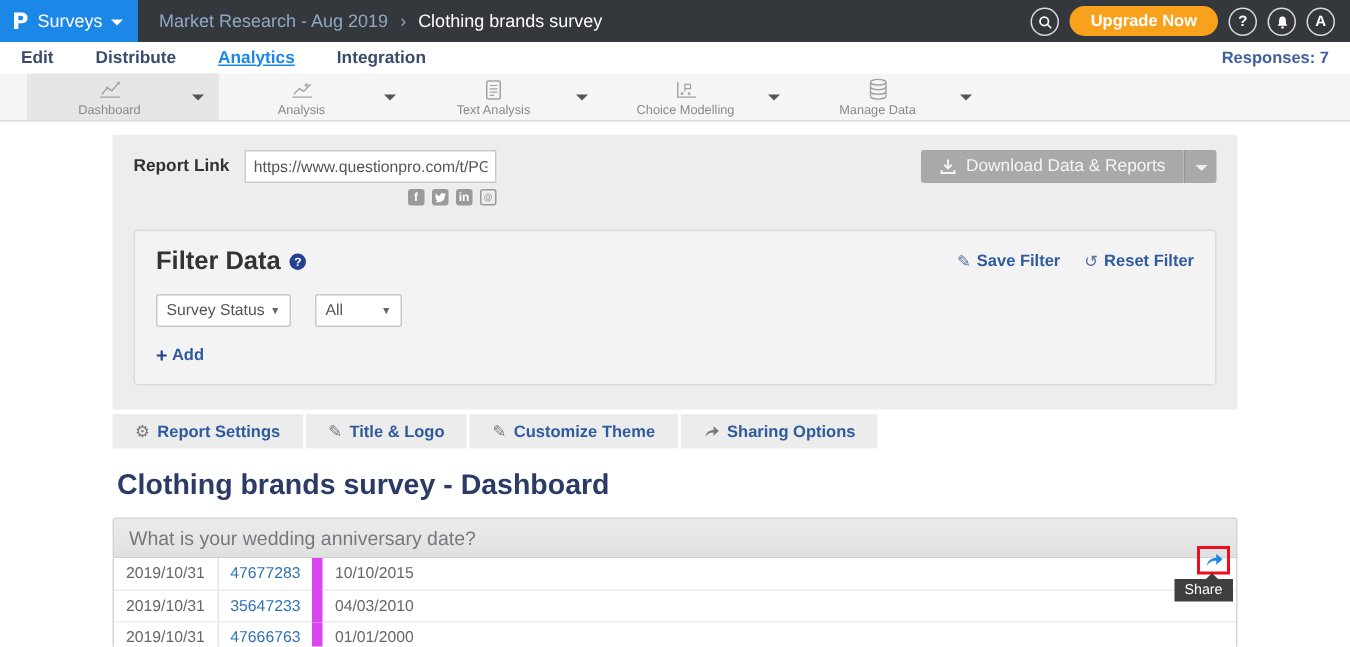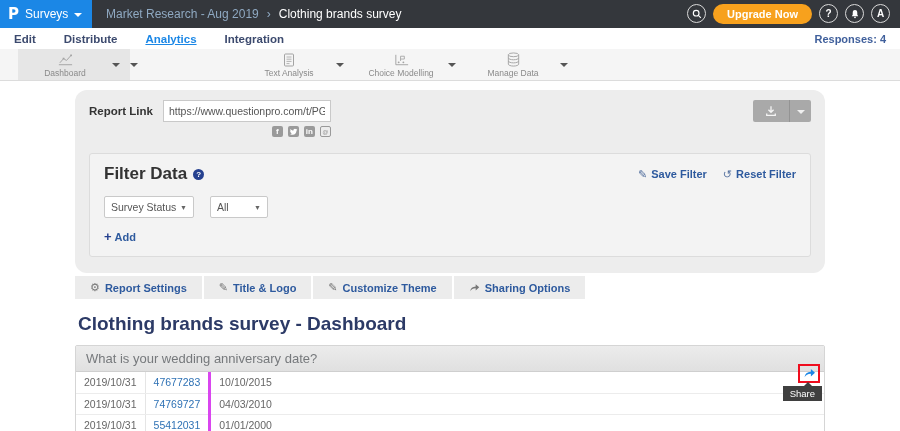--- a/index.html
+++ b/index.html
@@ -11,48 +11,48 @@
   .logo-area { width:92px; height:28px; background:#1b87e6; color:#fff; display:flex;
     align-items:center; gap:6px; padding:0 8px; cursor:pointer; }
   .logo-p { font-weight:bold; font-size:15px; font-family:"DejaVu Sans", sans-serif; }
   .logo-label { font-size:12px; }
   .caret-small { width:0; height:0; border-left:4px solid transparent; border-right:4px solid transparent;
     border-top:4px solid #fff; margin-top:1px; }
   .breadcrumb { display:flex; align-items:center; gap:8px; margin-left:14px; font-size:12px; }
   .bc-parent { color:#8fa9c2; cursor:pointer; }
   .bc-sep { color:#8fa9c2; font-size:12px; }
   .bc-current { color:#ffffff; }
-  .topbar-right { margin-left:auto; display:flex; align-items:flex-start; gap:7px; padding-right:10px; }
+  .topbar-right { margin-left:auto; display:flex; align-items:flex-end; gap:7px; padding-right:10px; }
   .circle-btn { width:19px; height:19px; border:1px solid #d9d9d9; border-radius:50%;
     display:flex; align-items:center; justify-content:center; color:#fff; font-size:10px;
     font-weight:bold; cursor:pointer; background:transparent; }
   .upgrade-btn { background:#f7a11d; border:none; color:#fff; font-weight:bold; font-size:11px;
     padding:4px 14px; border-radius:10px; cursor:pointer; font-family:"Liberation Sans",sans-serif; }
 
   
   .nav2 { height:21px; display:flex; align-items:center; padding:0 14px; background:#fff; }
   .nav2 a { text-decoration:none; font-size:11.5px; color:#3c4a6e; margin-right:28px;
     font-weight:bold; cursor:pointer; }
   .nav2 a.active { color:#1b87e6; text-decoration:underline; }
   .nav-responses { margin-left:auto; font-size:11px; color:#40609c; font-weight:bold; }
 
   
   .toolbar { height:32px; background:#f5f5f5; border-bottom:1px solid #dcdcdc;
     display:flex; align-items:stretch; padding-left:18px; }
-  .tb-item { display:flex; align-items:center; width:112px; cursor:pointer; }
+  .tb-item { display:flex; align-items:center; width:128px; cursor:pointer; }
   .tb-item.active { background:#e6e6e6; }
   .tb-main { flex:1; display:flex; flex-direction:column; align-items:center; justify-content:center; }
   .tb-icon { color:#a3a3a3; height:15px; display:flex; align-items:flex-end; }
   .tb-label { font-size:8.5px; color:#8a8a8a; margin-top:1px; }
   .tb-caret { width:0; height:0; border-left:4px solid transparent; border-right:4px solid transparent;
     border-top:4px solid #555; margin-right:10px; cursor:pointer; }
 
   
   .content { padding:9px 75px 0 75px; }
-  .gray-panel { background:#ededed; border-radius:12px; padding:10px 14px 16px 14px; }
+  .gray-panel { background:#ededed; border-radius:1px; padding:10px 14px 16px 14px; }
 
   .report-row { display:flex; align-items:flex-start; }
   .report-label { font-size:11.5px; font-weight:bold; color:#333; margin:5px 10px 0 0; }
   .report-input { width:168px; height:22px; border:1px solid #c9c9c9; font-size:10.5px;
     color:#555; padding:0 5px; background:#fff; font-family:"Liberation Sans",sans-serif; }
   .link-col { display:flex; flex-direction:column; }
   .social-row { display:flex; justify-content:flex-end; gap:5px; margin-top:4px; }
   .soc { width:11px; height:11px; display:flex; align-items:center; justify-content:center;
     color:#fff; background:#9a9a9a; font-size:8px; font-weight:bold; border-radius:2px; cursor:pointer; }
   .soc.embed { background:transparent; border:1px solid #9a9a9a; color:#9a9a9a; font-size:6px; }
@@ -102,21 +102,21 @@
   .share-btn { width:22px; height:19px; border:2px solid #ef0d1e; background:transparent;
     display:flex; align-items:center; justify-content:center; cursor:pointer; padding:0; }
   .share-tooltip { position:absolute; top:22px; right:-2px; background:#3f3f3f; color:#fff;
     font-size:9.5px; padding:2px 7px; white-space:nowrap; }
   .share-tooltip::before { content:""; position:absolute; top:-4px; right:10px; border-left:4px solid transparent;
     border-right:4px solid transparent; border-bottom:4px solid #3f3f3f; }
   .q-table { width:100%; border-collapse:collapse; }
   .q-table td { border-bottom:1px solid #ececec; font-size:10.5px; color:#666; height:21px;
     padding:0 8px; }
   .q-table td.c-date { width:62px; border-right:1px solid #e5e5e5; }
-  .q-table td.c-id { width:56px; border-right:3px solid #d946ef; }
+  .q-table td.c-id { width:56px; border-right:7px solid #d946ef; }
   .id-link { color:#2f72b5; text-decoration:none; cursor:pointer; }
   svg { display:block; }
 </style>
 </head>
 <body>
 
 <div class="topbar">
   <div class="logo-area">
     <span class="logo-p">P</span>
     <span class="logo-label">Surveys</span>
@@ -144,39 +144,49 @@
     </button>
     <button class="circle-btn">A</button>
   </div>
 </div>
 
 <div class="nav2">
   <a>Edit</a>
   <a>Distribute</a>
   <a class="active">Analytics</a>
   <a>Integration</a>
-  <span class="nav-responses">Responses: 4</span>
+  <span class="nav-responses">Responses: 7</span>
 </div>
 
 <div class="toolbar">
   <div class="tb-item active">
     <div class="tb-main">
       <span class="tb-icon">
         <svg width="17" height="14" viewBox="0 0 18 14">
             <path d="M2 12 L16 12" stroke="currentColor" stroke-width="1" fill="none"></path>
             <path d="M3 10 L7 5.5 L10 7.5 L15 2" stroke="currentColor" stroke-width="1" fill="none"></path>
             <rect x="6" y="4.6" width="1.8" height="1.8" fill="currentColor"></rect>
             <rect x="14" y="1.2" width="1.8" height="1.8" fill="currentColor"></rect>
           </svg>
       </span>
       <span class="tb-label">Dashboard</span>
     </div>
     <span class="tb-caret"></span>
   </div>
   <div class="tb-item">
+    <div class="tb-main">
+      <span class="tb-icon">
+        <svg width="17" height="14" viewBox="0 0 18 14">
+            <path d="M2 12 L16 12" stroke="currentColor" stroke-width="1" fill="none"></path>
+            <path d="M3 10 L7 6 L10 8 L15 3" stroke="currentColor" stroke-width="1" fill="none"></path>
+            <path d="M12 2 L12 5 M10.5 3.5 L13.5 3.5" stroke="currentColor" stroke-width="0.9"></path>
+          </svg>
+      </span>
+      <span class="tb-label">Analysis</span>
+    </div>
     <span class="tb-caret"></span>
   </div>
   <div class="tb-item">
     <div class="tb-main">
       <span class="tb-icon">
         <svg width="12" height="14" viewBox="0 0 12 14">
             <rect x="1.5" y="1" width="9" height="12" rx="1" stroke="currentColor" stroke-width="1" fill="none"></rect>
             <path d="M3.5 4 L8.5 4 M3.5 6.2 L8.5 6.2 M3.5 8.4 L8.5 8.4 M3.5 10.6 L6.5 10.6" stroke="currentColor" stroke-width="0.8"></path>
           </svg>
       </span>
@@ -230,20 +240,21 @@
           <span class="soc">in</span>
           <span class="soc embed">@</span>
         </div>
       </div>
       <div class="download-group">
         <button class="dl-main">
           <svg width="12" height="12" viewBox="0 0 14 14">
               <path d="M7 1.5 L7 8 M4 5.5 L7 8.5 L10 5.5" stroke="#f5f5f5" stroke-width="1.5" fill="none"></path>
               <path d="M2 10 L2 12 L12 12 L12 10" stroke="#f5f5f5" stroke-width="1.5" fill="none"></path>
             </svg>
+          <span>Download Data &amp; Reports</span>
         </button>
         <button class="dl-caret-box">
           <span class="caret-small"></span>
         </button>
       </div>
     </div>
 
     <div class="filter-box">
       <div class="filter-head">
         <span class="filter-title">Filter Data</span>
@@ -315,26 +326,26 @@
     </div>
     <table class="q-table">
       <tbody>
         <tr>
           <td class="c-date">2019/10/31</td>
           <td class="c-id"><a class="id-link">47677283</a></td>
           <td class="c-answer">10/10/2015</td>
         </tr>
         <tr>
           <td class="c-date">2019/10/31</td>
-          <td class="c-id"><a class="id-link">74769727</a></td>
+          <td class="c-id"><a class="id-link">35647233</a></td>
           <td class="c-answer">04/03/2010</td>
         </tr>
         <tr>
           <td class="c-date">2019/10/31</td>
-          <td class="c-id"><a class="id-link">55412031</a></td>
+          <td class="c-id"><a class="id-link">47666763</a></td>
           <td class="c-answer">01/01/2000</td>
         </tr>
 
       </tbody>
     </table>
 
   </div>
 
 </div>
 

